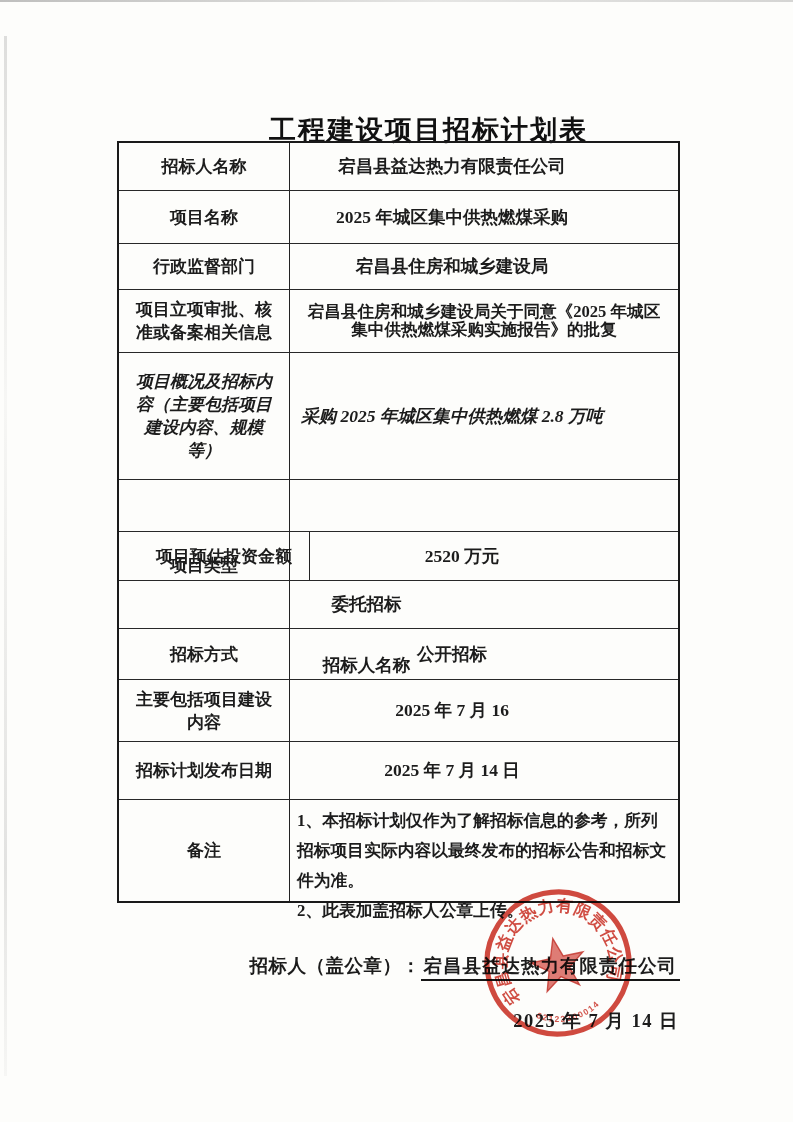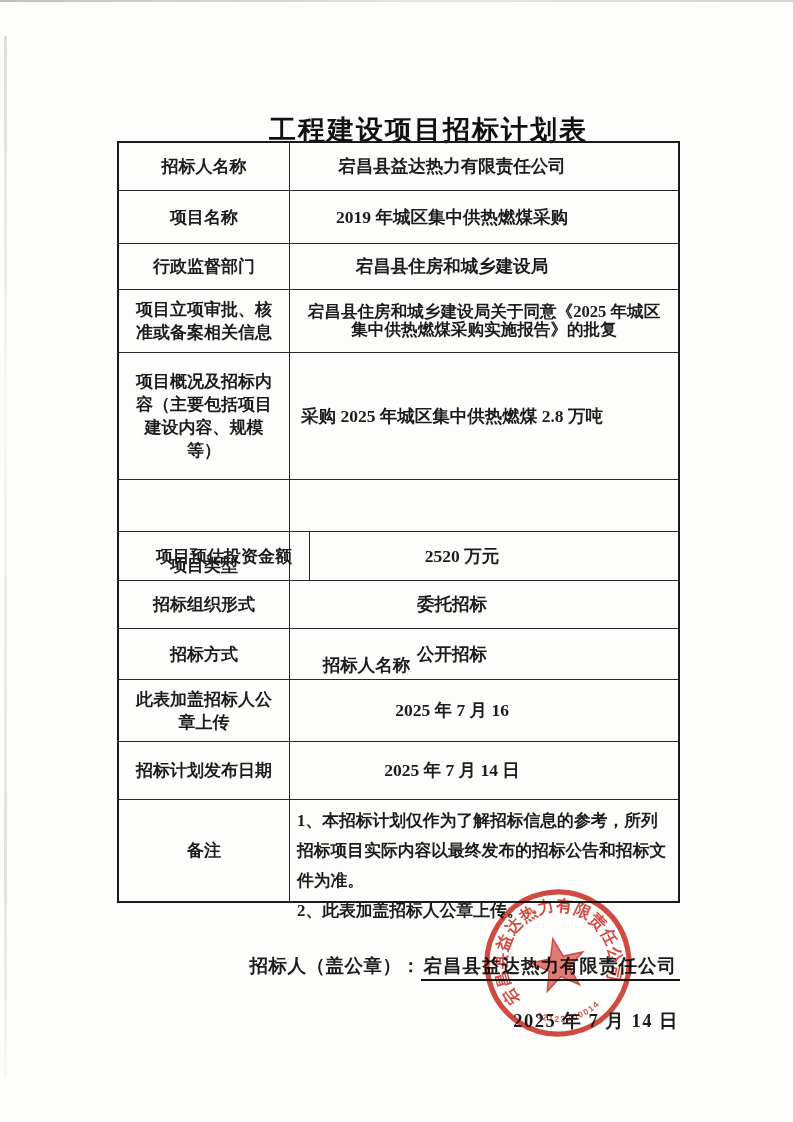--- a/index.html
+++ b/index.html
@@ -50,21 +50,21 @@
     flex: 1 1 auto;
     text-align: center;
     font-size: 17.5px; font-weight: 700; line-height: 25px;
     padding: 2px 72px 2px 8px;   
     white-space: pre-line;
   }
   .r0  { height: 47px; }
   .r1  { height: 53px; }
   .r2  { height: 46px; }
   .r3  { height: 63px; }
-  .r4  { height: 127px; }
+  .r4  { height: 127px; font-style: italic; }
   .r5  { height: 52px; flex-direction: column; }
   .r6  { height: 49px; padding-left: 20px; }
   .r7  { height: 48px; }
   .r8  { height: 51px; }
   .r9  { height: 62px; }
   .r10 { height: 58px; }
   .r11 { height: 102px; }
   .r3 .cell.value { font-size: 16.6px; line-height: 18px; padding: 2px 10px; }
   .r11 .cell.value {
     align-items: flex-start; justify-content: flex-start;
@@ -112,21 +112,21 @@
 
   <h1 class="title">工程建设项目招标计划表</h1>
 
   <div class="table">
     <div class="row r0">
       <div class="cell label">招标人名称</div>
       <div class="cell value">宕昌县益达热力有限责任公司</div>
     </div>
     <div class="row r1">
       <div class="cell label">项目名称</div>
-      <div class="cell value">2019 年城区集中供热燃煤采购</div>
+      <div class="cell value">2025 年城区集中供热燃煤采购</div>
     </div>
     <div class="row r2">
       <div class="cell label">行政监督部门</div>
       <div class="cell value">宕昌县住房和城乡建设局</div>
     </div>
     <div class="row r3">
       <div class="cell label">项目立项审批、核准或备案相关信息</div>
       <div class="cell value">宕昌县住房和城乡建设局关于同意《2025 年城区集中供热燃煤采购实施报告》的批复</div>
     </div>
     <div class="row r4">
@@ -135,29 +135,28 @@
     </div>
     <div class="row r5">
       <div class="cell label">项目类型</div>
       <div class="cell value">招标人名称</div>
     </div>
     <div class="row r6">
       <div class="cell label">项目预估投资金额</div>
       <div class="cell value">2520 万元</div>
     </div>
     <div class="row r7">
-      <div class="cell label">招标组织形式</div>
       <div class="cell value">委托招标</div>
     </div>
     <div class="row r8">
       <div class="cell label">招标方式</div>
       <div class="cell value">公开招标</div>
     </div>
     <div class="row r9">
-      <div class="cell label">此表加盖招标人公章上传</div>
+      <div class="cell label">主要包括项目建设内容</div>
       <div class="cell value">2025 年 7 月 16</div>
     </div>
     <div class="row r10">
       <div class="cell label">招标计划发布日期</div>
       <div class="cell value">2025 年 7 月 14 日</div>
     </div>
     <div class="row r11">
       <div class="cell label">备注</div>
       <div class="cell value">1、本招标计划仅作为了解招标信息的参考，所列招标项目实际内容以最终发布的招标公告和招标文件为准。
 2、此表加盖招标人公章上传。</div>

